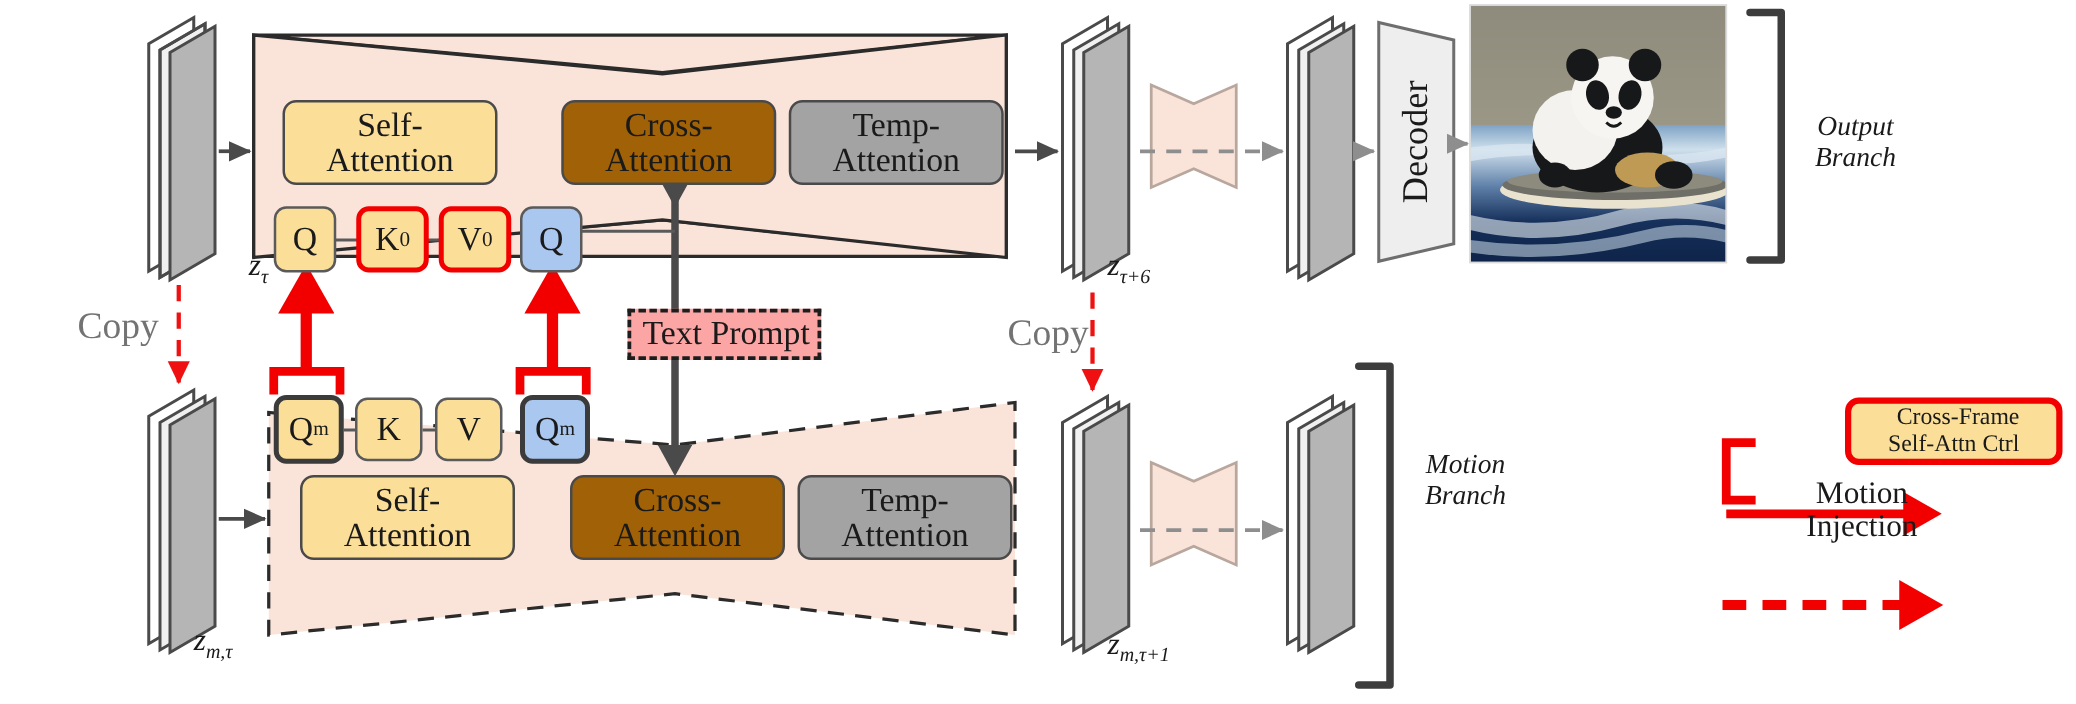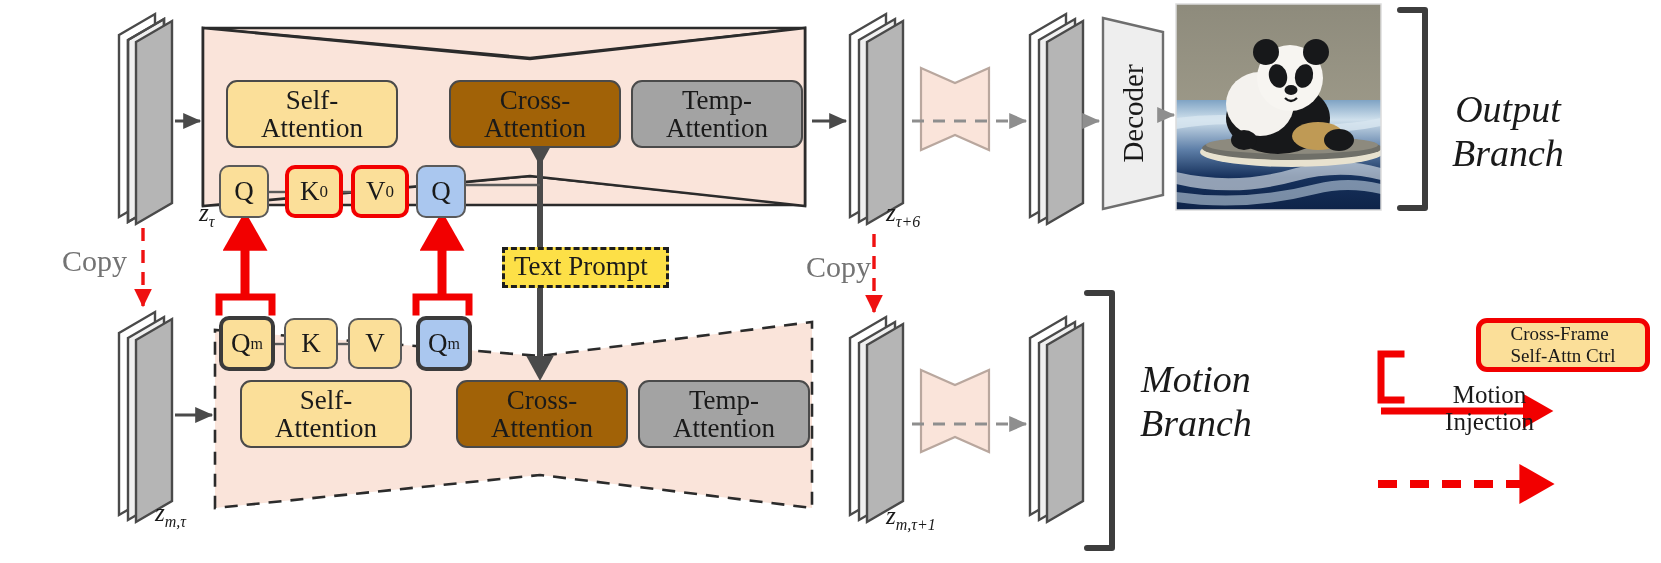--- a/index.html
+++ b/index.html
@@ -28,37 +28,37 @@
   .chip.redring{border:4px solid #f20000;}
   .chip.darkring{border:4px solid #3b3b3b;}
   .chip sup{font-size:17px;vertical-align:super;line-height:0;}
   .chip sub{font-size:16px;vertical-align:sub;line-height:0;}
 
   
   .lbl{position:absolute;white-space:nowrap;}
   .copy{color:#737373;font-size:30px;}
   .zlbl{font-size:25px;font-style:italic;}
   .zlbl sub{font-size:16px;font-style:italic;}
-  .branch{font-size:38px;font-style:italic;text-align:center;line-height:1.15;}
+  .branch{font-size:22px;font-style:italic;text-align:center;line-height:1.15;}
 
   .prompt{
-    position:absolute;border:3px dashed #1d1d1d;background:#fde047;
-    font-size:27px;padding:1px 18px 3px 9px;white-space:nowrap;z-index:7;
+    position:absolute;border:3px dashed #1d1d1d;background:#fca5a5;
+    font-size:27px;padding:1px 6px 3px 9px;white-space:nowrap;z-index:7;
   }
 
   .decoder{
     position:absolute;display:flex;align-items:center;justify-content:center;
   }
   .decoder span{
     transform:rotate(-90deg);font-size:29px;white-space:nowrap;display:block;
   }
 
   .legendbox{
     position:absolute;border:5px solid #f20000;border-radius:11px;
-    background:#fbdf99;font-size:19px;line-height:1.15;text-align:left;
+    background:#fbdf99;font-size:19px;line-height:1.15;text-align:right;
     display:flex;align-items:center;justify-content:center;box-sizing:border-box;
   }
   .legtext{position:absolute;font-size:25px;text-align:center;line-height:1.06;white-space:nowrap;}
 </style>
 </head>
 <body>
 
 <div class="stage">
 
   <svg class="layer">

